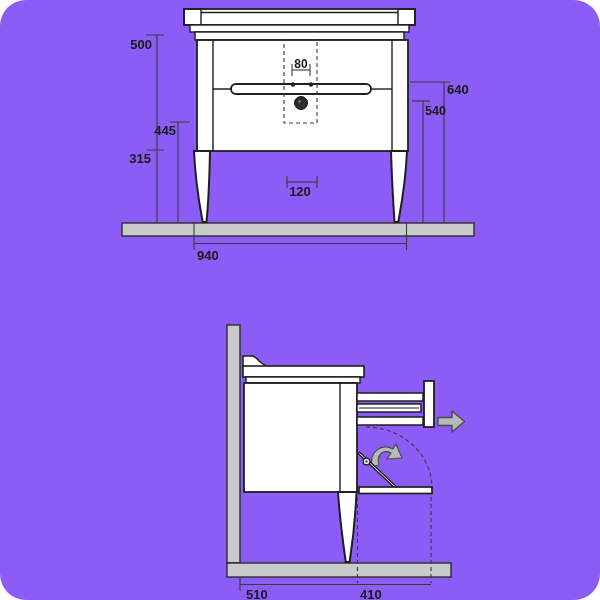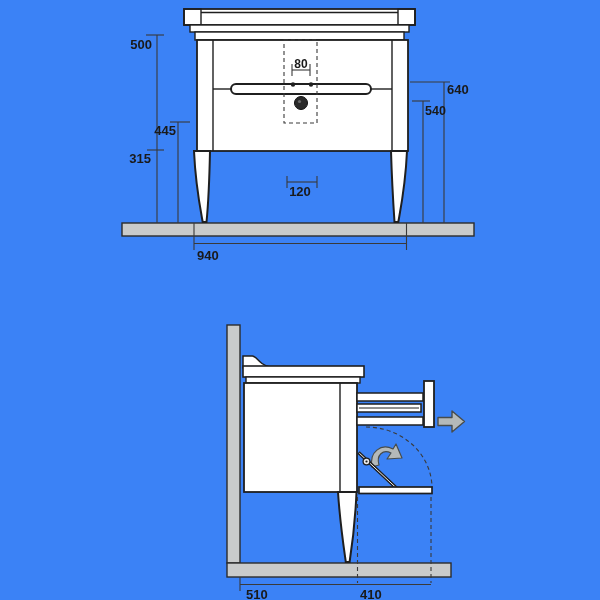--- a/index.html
+++ b/index.html
@@ -1,18 +1,19 @@
 <!DOCTYPE html>
 <html><head>
 <meta charset="utf-8">
 <style>
   html,body{margin:0;padding:0;background:#ffffff;}
   .stage{
-    position:relative;width:600px;height:600px;background:#3b82f6;overflow:hidden;
+    position:relative;width:600px;height:600px;background:#8b5cf6;overflow:hidden;
     font-family:"Liberation Sans", sans-serif;
+    border-radius:26px;
   }
   svg{display:block;}
   text.dim{
     font-family:"Liberation Sans", sans-serif;
     font-weight:bold;
     font-size:13px;
     fill:#1a1a1a;
   }
   .outline{fill:#ffffff;stroke:#1f1f1f;stroke-width:1.8;}
   .thin{fill:none;stroke:#1f1f1f;stroke-width:1.4;}

